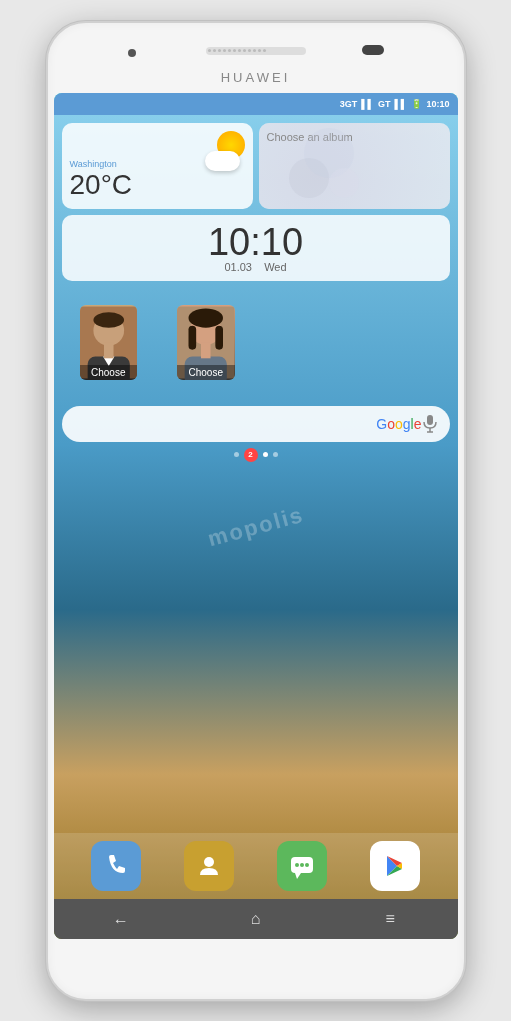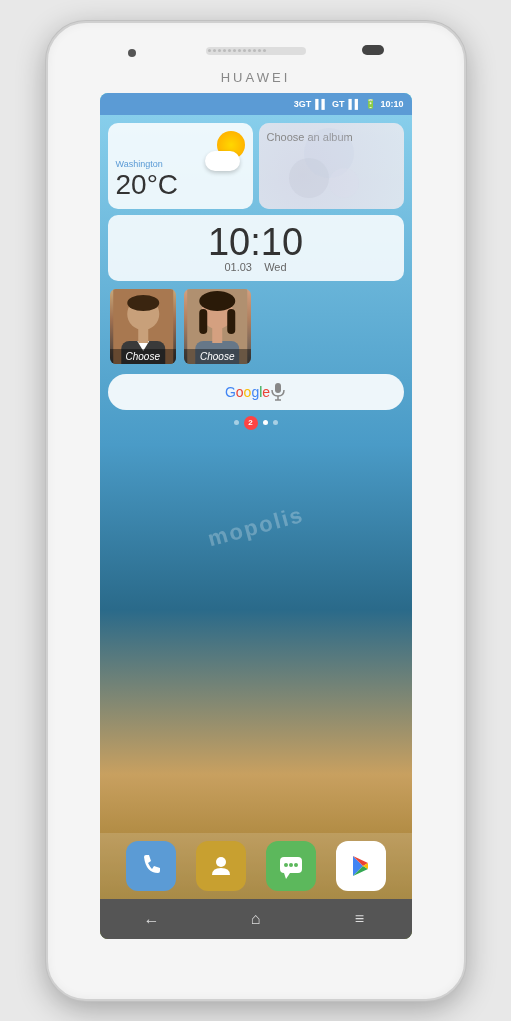--- a/index.html
+++ b/index.html
@@ -76,21 +76,21 @@
     }
     .brand-label {
       font-size: 13px;
       font-weight: normal;
       color: #888;
       letter-spacing: 3px;
       position: absolute;
       bottom: 8px;
     }
     .screen-bezel {
-      width: 312px;
+      width: 404px;
       background: #5eead4;
       border-radius: 8px;
       overflow: hidden;
       flex: 1;
       margin: 0 20px;
       position: relative;
     }
     .status-bar {
       width: 100%;
       height: 22px;
@@ -197,22 +197,21 @@
     }
     .clock-date {
       font-size: 11px;
       color: #666;
     }
     .contact-photo {
       position: relative;
       height: 75px;
       overflow: hidden;
       border-radius: 6px;
-      margin: 2px;
-      font-style: italic;
+      margin: 18px;
     }
     .contact-choose-label {
       position: absolute;
       bottom: 0;
       left: 0;
       right: 0;
       background: rgba(0,0,0,0.4);
       color: white;
       font-size: 10px;
       text-align: center;
@@ -265,21 +264,21 @@
     }
     
     .search-bar {
       margin: 8px 8px 0 8px;
       background: rgba(255,255,255,0.9);
       border-radius: 20px;
       height: 36px;
       display: flex;
       align-items: center;
       padding: 0 12px;
-      justify-content: center;
+      justify-content: flex-end;
     }
     .google-logo {
       font-size: 14px;
       font-weight: normal;
     }
     .google-g { color: #4285f4; }
     .google-o1 { color: #ea4335; }
     .google-o2 { color: #fbbc05; }
     .google-gg { color: #4285f4; }
     .google-ll { color: #34a853; }

